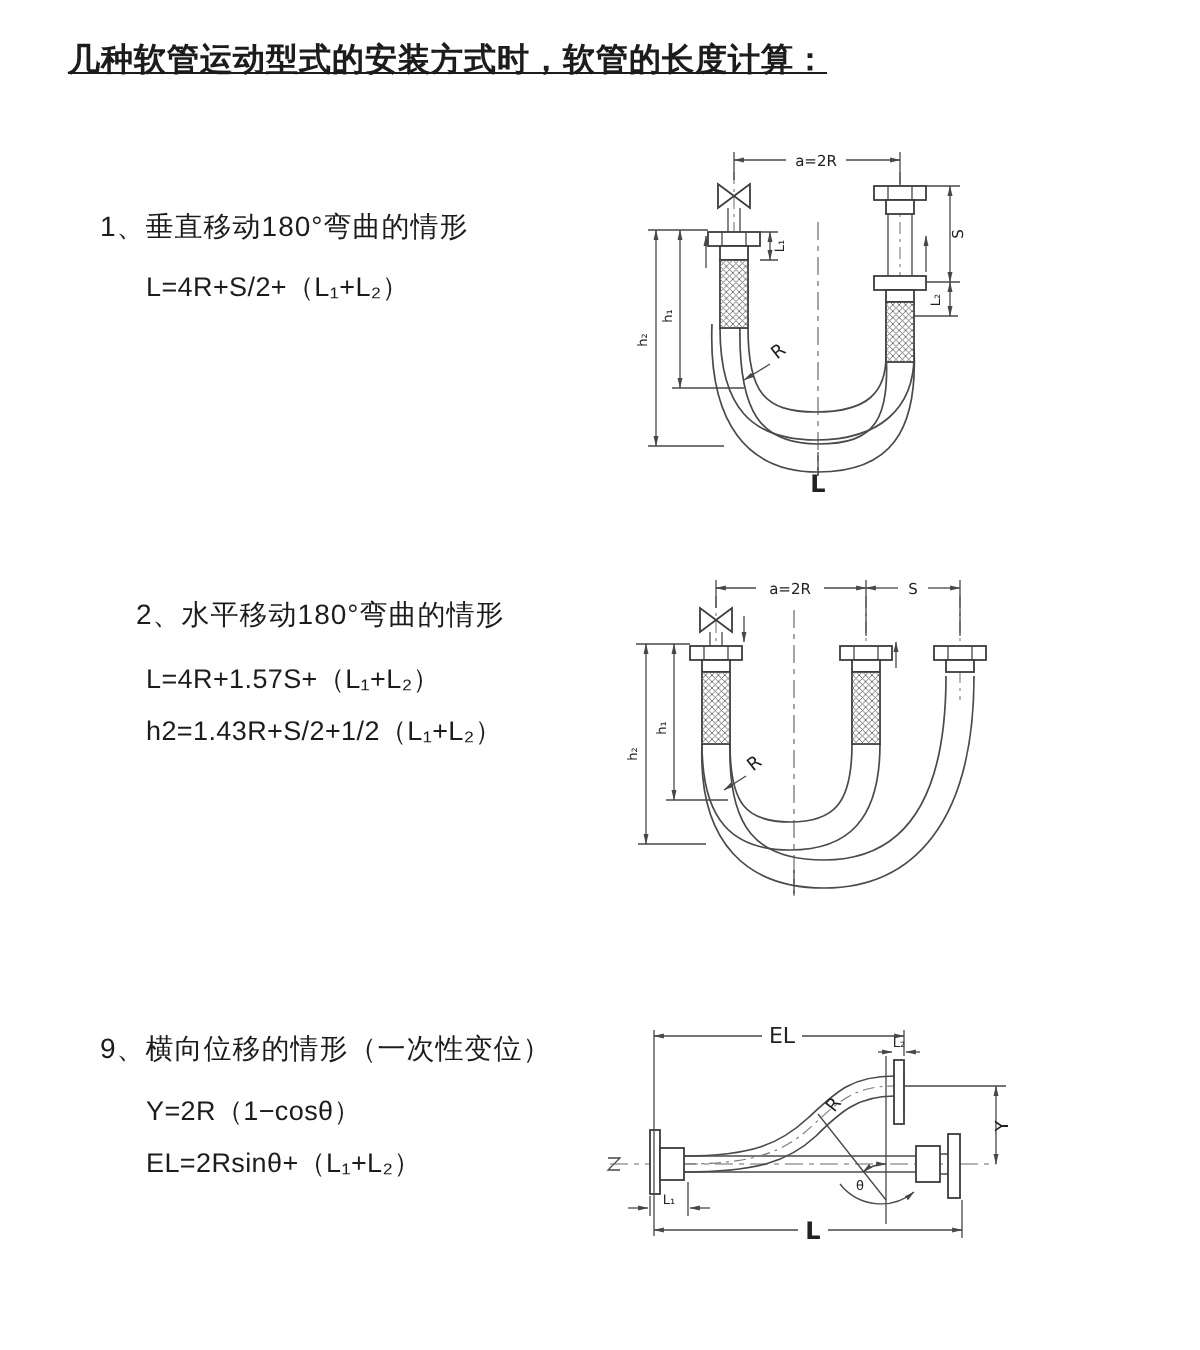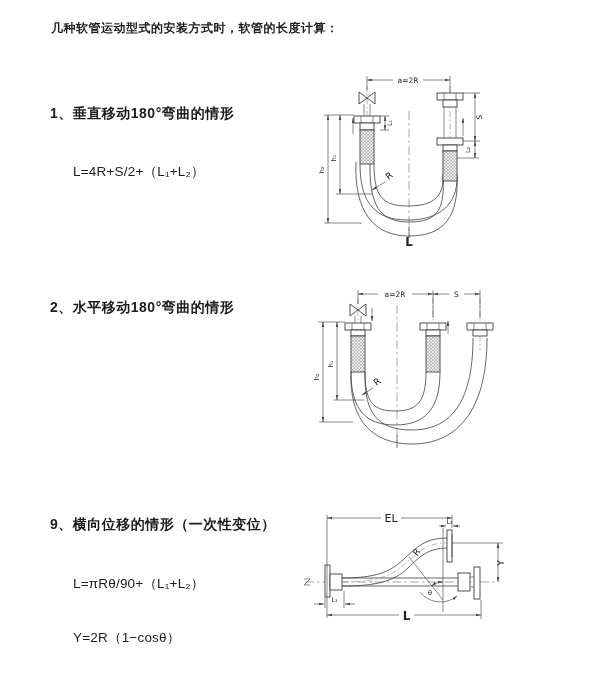--- a/index.html
+++ b/index.html
@@ -1,26 +1,26 @@
 <!DOCTYPE html>
 <html><head>
 <meta charset="utf-8">
 <style>
   html,body{margin:0;padding:0;}
   body{
     width:600px;height:675px;background:#ffffff;position:relative;overflow:hidden;
     font-family:"Liberation Sans",sans-serif;color:#1c1c1c;
   }
   .abs{position:absolute;}
-  .title{left:51px;top:20px;font-size:12px;font-weight:bold;letter-spacing:.5px;white-space:nowrap;}
-  .sec-heading{font-size:14px;font-weight:bold;letter-spacing:.5px;white-space:nowrap;}
+  .title{left:34px;top:20px;font-size:16px;font-weight:bold;letter-spacing:.5px;white-space:nowrap;text-decoration:underline;}
+  .sec-heading{font-size:14px;font-weight:normal;letter-spacing:.5px;white-space:nowrap;}
   .formulas{font-size:13.5px;font-weight:normal;letter-spacing:.2px;}
-  .formulas div{height:25.5px;line-height:25.5px;white-space:nowrap;margin-top:28px;}
+  .formulas div{height:25.5px;line-height:25.5px;white-space:nowrap;}
   #sec1h{left:50px;top:105px;} #sec1f{left:73px;top:131px;}
-  #sec2h{left:50px;top:299px;} #sec2f{left:73px;top:327px;}
+  #sec2h{left:68px;top:299px;} #sec2f{left:73px;top:327px;}
   #sec3h{left:50px;top:516px;} #sec3f{left:73px;top:543px;}
   #d1{left:312px;top:66px;} #d2{left:308px;top:280px;} #d3{left:302px;top:502px;}
   svg .thin{stroke:#474747;stroke-width:.65;fill:none;}
   svg .dim{stroke:#474747;stroke-width:.65;fill:none;}
   svg .pipe{stroke:#3c3c3c;stroke-width:.9;fill:#ffffff;}
   svg .hose{stroke:#4a4a4a;stroke-width:.85;fill:none;}
   svg .cl{stroke:#6b6b6b;stroke-width:.6;fill:none;stroke-dasharray:9 3 2.5 3;}
   svg .clp{stroke:#7a7a7a;stroke-width:.55;fill:none;stroke-dasharray:6 2.5 1.5 2.5;}
   svg .dl{font-family:"DejaVu Sans",sans-serif;font-size:7.5px;fill:#222;text-anchor:middle;}
   svg .dls{font-size:6.5px;}
@@ -32,26 +32,28 @@
 
 <div class="abs title">几种软管运动型式的安装方式时，软管的长度计算：</div>
 
 <div class="abs sec-heading" id="sec1h">1、垂直移动180°弯曲的情形</div>
 <div class="abs formulas" id="sec1f">
   <div>L=4R+S/2+（L₁+L₂）</div>
 </div>
 
 <div class="abs sec-heading" id="sec2h">2、水平移动180°弯曲的情形</div>
 <div class="abs formulas" id="sec2f">
+  <div>L=4R+1.57S+（L₁+L₂）</div>
+  <div>h2=1.43R+S/2+1/2（L₁+L₂）</div>
 </div>
 
 <div class="abs sec-heading" id="sec3h">9、横向位移的情形（一次性变位）</div>
 <div class="abs formulas" id="sec3f">
-  <div>L=πRθ/90+（L₁+L₂）</div>
   <div>Y=2R（1−cosθ）</div>
+  <div>EL=2Rsinθ+（L₁+L₂）</div>
 </div>
 
 <svg id="d1" class="abs" width="260" height="190" viewBox="0 0 260 190">
   <defs>
     <marker id="ar1" viewBox="0 0 10 6" refX="9.5" refY="3" markerWidth="8" markerHeight="4.8" orient="auto-start-reverse">
       <path d="M0,0.6 L10,3 L0,5.4 Z" fill="#474747"></path>
     </marker>
     <pattern id="hx1" width="3.2" height="3.2" patternUnits="userSpaceOnUse">
       <path d="M0,3.2 L3.2,0 M0,0 L3.2,3.2" stroke="#6a6a6a" stroke-width="0.45" fill="none"></path>
     </pattern>

